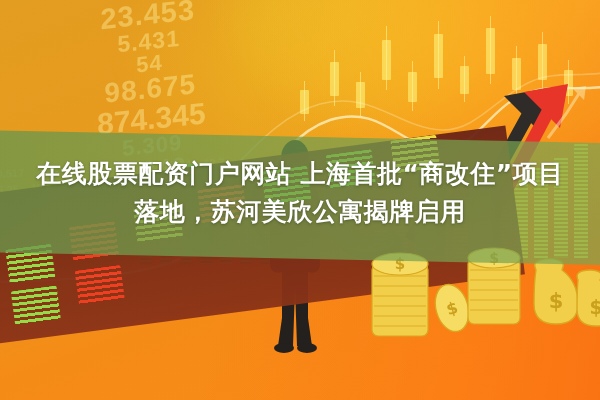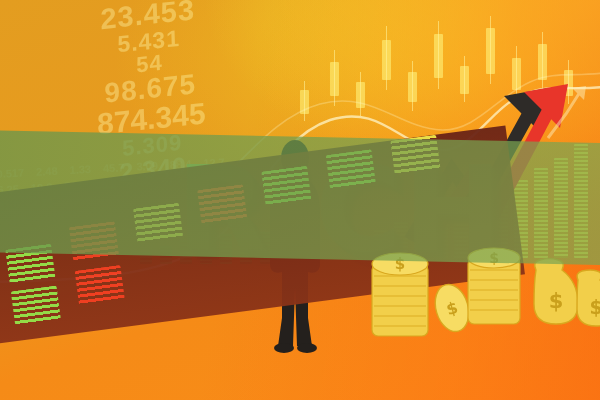--- a/index.html
+++ b/index.html
@@ -309,14 +309,18 @@
     </g>
 
     <g>
       <path d="M218 48 q-3 -7 4 -9 q9 -2 15 0 q7 2 3 9 q14 11 14 29 q0 17 -18 17 q-19 0 -19 -17 q0 -19 1 -29 Z" fill="#f2cf4a" stroke="#d9a81f" stroke-width="1.4"></path>
       <text x="236" y="82" font-size="19" font-weight="bold" fill="#caa01c" text-anchor="middle" font-family="DejaVu Sans, sans-serif">$</text>
     </g>
   </svg>
 
   <div id="greenband"></div>
 
+  <div id="headline">
+    <span class="l1">在线股票配资门户网站 上海首批“商改住”项目</span>
+    <span class="l2">落地，苏河美欣公寓揭牌启用</span>
+  </div>
 
 </div>
 
 </body></html>

